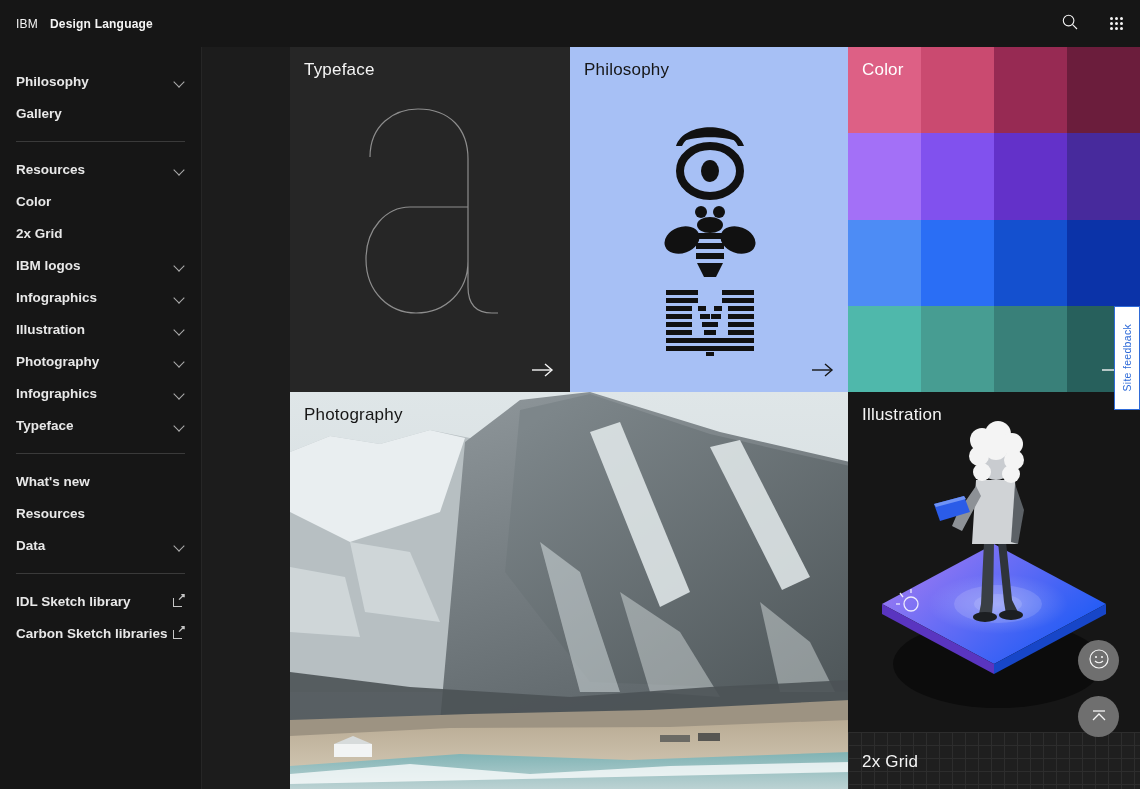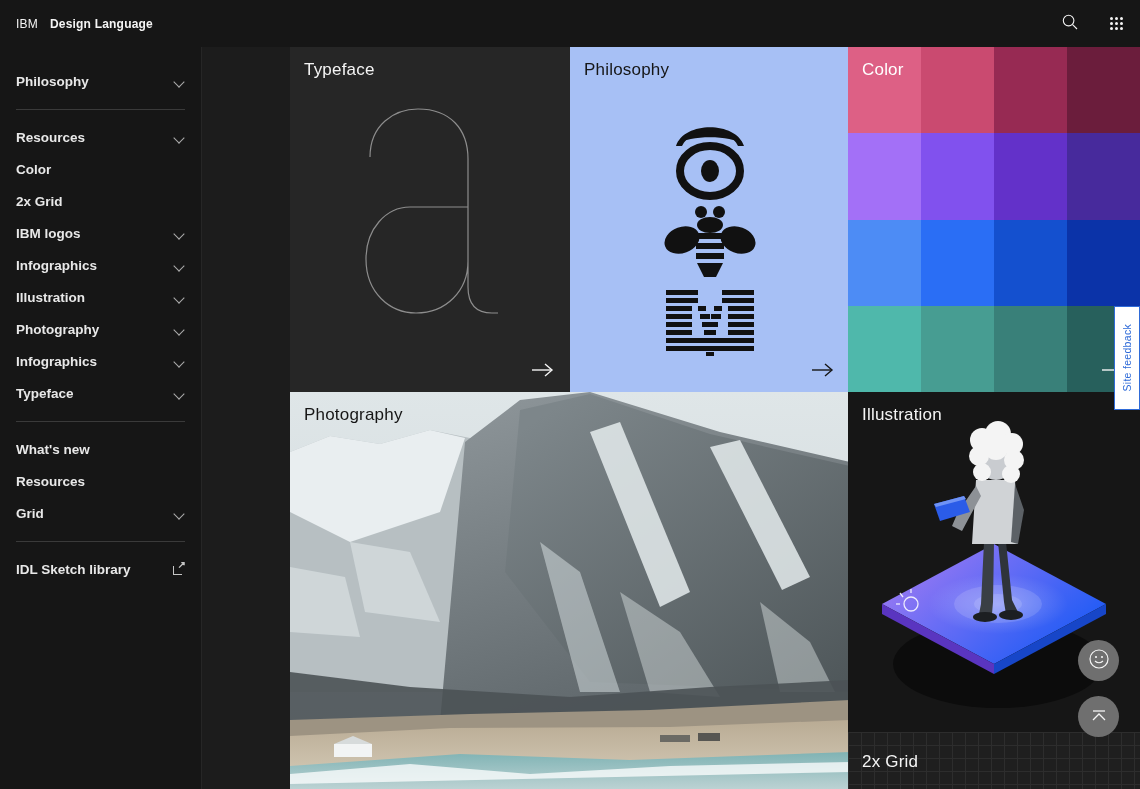--- a/index.html
+++ b/index.html
@@ -110,20 +110,23 @@
     </div>
   </div>
 </div>
 
 <nav class="sidebar">
   <div>
     <div class="nav-item bold">
       <span>Philosophy</span>
       <span class="chev"></span>
     </div>
+    <div class="nav-item bold">
+      <span>Gallery</span>
+    </div>
   </div>
   <div class="divider"></div>
   <div>
     <div class="nav-item bold">
       <span>Resources</span>
       <span class="chev"></span>
     </div>
     <div class="nav-item bold">
       <span>Color</span>
     </div>
@@ -157,28 +160,32 @@
   </div>
   <div class="divider"></div>
   <div>
     <div class="nav-item bold">
       <span>What's new</span>
     </div>
     <div class="nav-item bold">
       <span>Resources</span>
     </div>
     <div class="nav-item bold">
-      <span>Grid</span>
+      <span>Data</span>
       <span class="chev"></span>
     </div>
   </div>
   <div class="divider"></div>
   <div>
     <div class="nav-item bold">
       <span>IDL Sketch library</span>
+      <span class="extlink"></span>
+    </div>
+    <div class="nav-item bold">
+      <span>Carbon Sketch libraries</span>
       <span class="extlink"></span>
     </div>
   </div>
 </nav>
 
 <div class="gutter"></div>
 
 <main class="grid">
 
   <a class="card" id="card-typeface">

